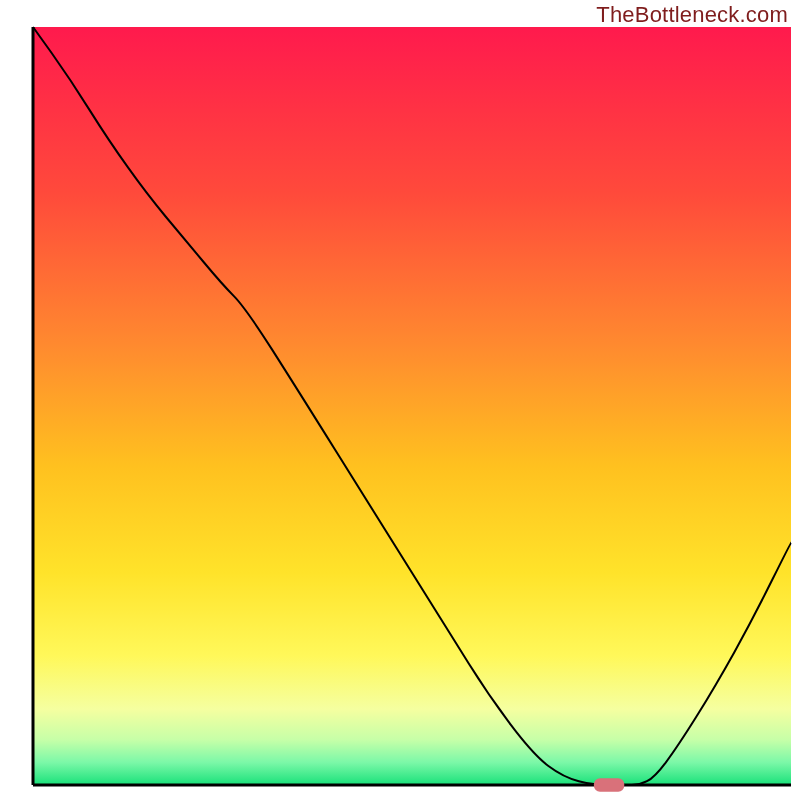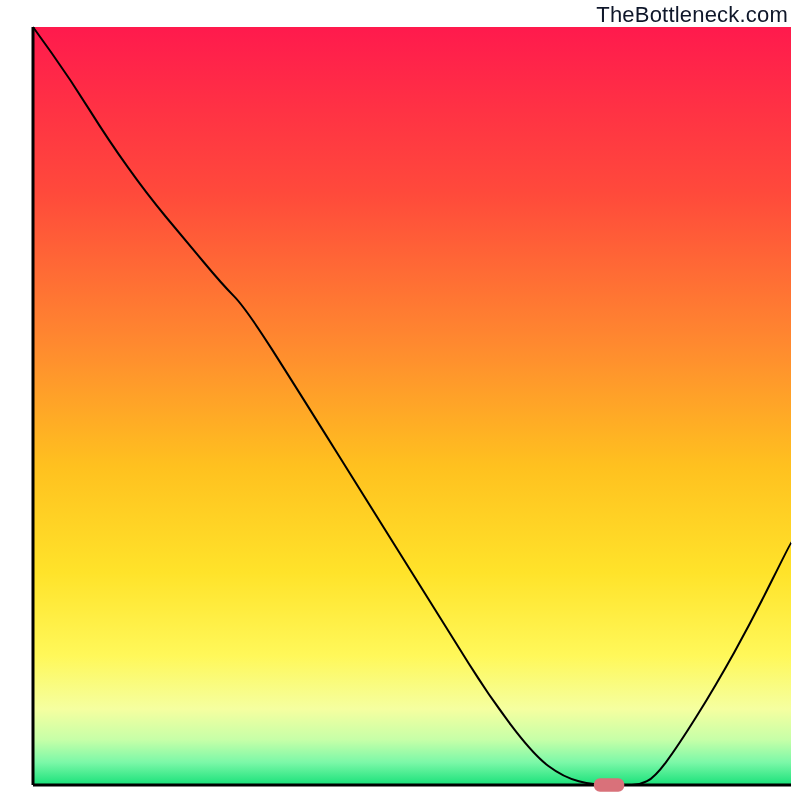--- a/index.html
+++ b/index.html
@@ -13,21 +13,21 @@
   }
   .stage {
     position: relative;
     width: 800px;
     height: 800px;
   }
   .watermark {
     position: absolute;
     top: 2px;
     right: 12px;
-    color: #0f172a;
+    color: #7f1d1d;
     font-size: 22px;
     font-weight: 500;
     letter-spacing: 0.2px;
   }
   svg.plot {
     position: absolute;
     top: 0;
     left: 0;
     width: 800px;
     height: 800px;

